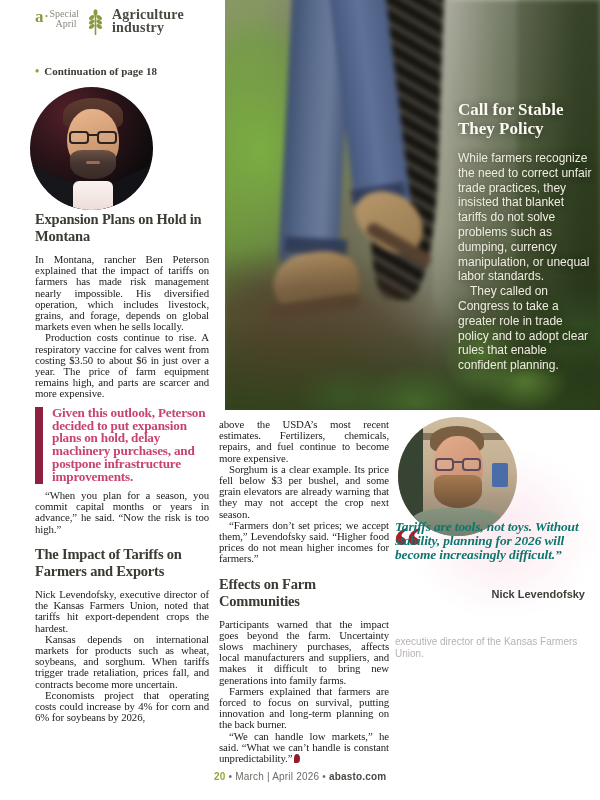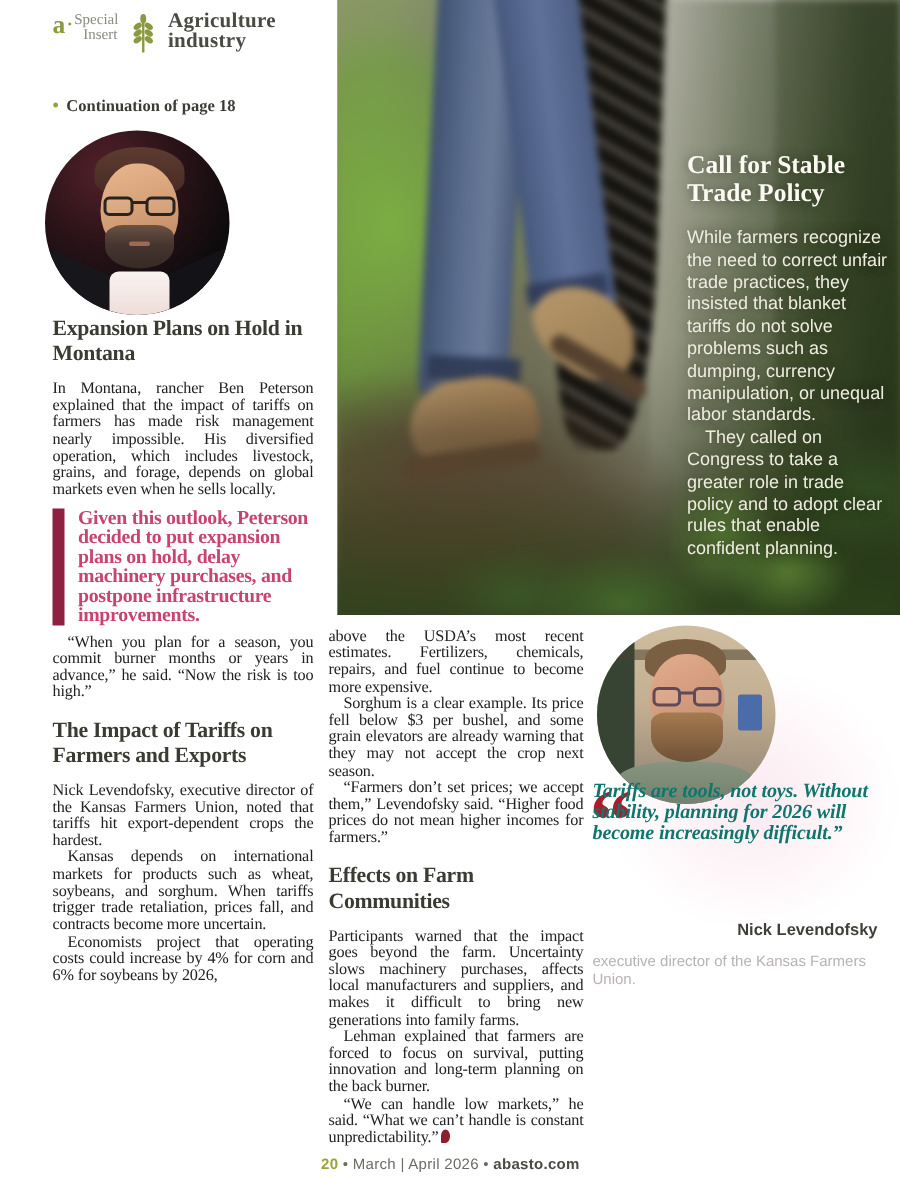--- a/index.html
+++ b/index.html
@@ -117,21 +117,21 @@
   .p2-glasses .lens.l { left:0; } .p2-glasses .lens.r { right:0; }
   .p2-glasses .bridge { position:absolute; left:18px; top:3px; width:10px; height:2px; background:#5f4a5a; }
   .p2-beard { position:absolute; left:36px; top:58px; width:48px; height:33px; border-radius:25% 25% 60% 60%;
               background:linear-gradient(#a57a50,#8a6644 50%,#6f5238); }
   .p2-shirt { position:absolute; left:13px; bottom:-4px; width:92px; height:32px; border-radius:40% 40% 0 0;
               background:linear-gradient(#87947f,#6f7d6b); }
   .qmarks { position:absolute; left:393px; top:524px; font:700 58px/46px "Liberation Serif", serif; color:#a81e2c;
             letter-spacing:-4px; }
   .sb-quote { position:absolute; left:395px; top:520px; width:196px;
               font:italic 600 13.4px/14.2px "Liberation Serif", serif; color:#0f766e; letter-spacing:-.1px; }
-  .sb-author { position:absolute; right:15px; top:614px; width:220px; text-align:right;
+  .sb-author { position:absolute; right:15px; top:588px; width:220px; text-align:right;
                font:700 11px/13px "Liberation Sans", sans-serif; color:#3f3f3a; }
   .sb-author-title { position:absolute; right:15px; top:636px; width:190px; 
                font:400 10px/12px "Liberation Sans", sans-serif; color:#b9b2b2; }
 
   
   .footer-strip { position:absolute; left:0; top:768px; width:600px; height:32px; background:#fff; z-index:5; }
   .footer { position:absolute; left:214px; top:3px; white-space:nowrap;
             font:400 10px/12px "Liberation Sans", sans-serif; color:#6b6b66; letter-spacing:.2px; }
   .footer .pg { color:#9aa43b; font-weight:700; }
   .footer .site { color:#4a4a45; font-weight:700; }
@@ -140,21 +140,21 @@
 <body>
 
 <div class="page">
 
   <div class="masthead">
     <div class="brand">
       <span class="brand-a">a</span>
       <span class="brand-dot">·</span>
       <span class="brand-lines">
         <span>Special</span>
-        <span class="ins">Insert</span>
+        <span class="ins">April</span>
       </span>
     </div>
     <span class="wheat">
       <svg width="17" height="27" viewBox="0 0 17 27">
         <path d="M8.5 4 V26" stroke="#8a9a3e" stroke-width="1.6" fill="none"></path>
         <ellipse cx="8.5" cy="3.5" rx="2" ry="3.2" fill="#8a9a3e"></ellipse>
         <ellipse cx="4.8" cy="8.5" rx="3.1" ry="1.9" fill="#8a9a3e" transform="rotate(-38 4.8 8.5)"></ellipse>
         <ellipse cx="12.2" cy="8.5" rx="3.1" ry="1.9" fill="#8a9a3e" transform="rotate(38 12.2 8.5)"></ellipse>
         <ellipse cx="4.8" cy="13" rx="3.1" ry="1.9" fill="#8a9a3e" transform="rotate(-38 4.8 13)"></ellipse>
         <ellipse cx="12.2" cy="13" rx="3.1" ry="1.9" fill="#8a9a3e" transform="rotate(38 12.2 13)"></ellipse>
@@ -187,21 +187,21 @@
       <div class="sc-sole2"></div>
       <div class="sc-boot1"></div>
       <div class="sc-sole1"></div>
       <div class="sc-soil"></div>
       <div class="sc-darkright"></div>
       <div class="sc-plants"></div>
     </div>
     <div class="hero-text">
       <div class="hero-title">
         <span>Call for Stable</span>
-        <span>Trade Policy</span>
+        <span>They Policy</span>
       </div>
       <div class="hero-body">
         <p>While farmers recognize the need to correct unfair trade practices, they insisted that blanket tariffs do not solve problems such as dumping, currency manipulation, or unequal labor standards.</p>
         <p>They called on Congress to take a greater role in trade policy and to adopt clear rules that enable confident planning.</p>
       </div>
     </div>
   </div>
 
   <div class="portrait1">
     <div class="p1-hair"></div>
@@ -214,38 +214,39 @@
         <span class="lens r"></span>
     </div>
     <div class="p1-suitL"></div>
     <div class="p1-suitR"></div>
     <div class="p1-shirt"></div>
   </div>
 
   <div class="leftcol">
     <h2 class="sec">Expansion Plans on Hold in Montana</h2>
     <p class="body">In Montana, rancher Ben Peterson explained that the impact of tariffs on farmers has made risk management nearly impossible. His diversified operation, which includes livestock, grains, and forage, depends on global markets even when he sells locally.</p>
+    <p class="body ind">Production costs continue to rise. A respiratory vaccine for calves went from costing $3.50 to about $6 in just over a year. The price of farm equipment remains high, and parts are scarcer and more expensive.</p>
     <div class="pullquote">
       <div class="pq-bar"></div>
       <div class="pq-text">Given this outlook, Peterson decided to put expansion plans on hold, delay machinery purchases, and postpone infrastructure improvements.</div>
     </div>
-    <p class="body ind">“When you plan for a season, you commit burner months or years in advance,” he said. “Now the risk is too high.”</p>
+    <p class="body ind">“When you plan for a season, you commit capital months or years in advance,” he said. “Now the risk is too high.”</p>
     <h2 class="sec later">The Impact of Tariffs on Farmers and Exports</h2>
     <p class="body">Nick Levendofsky, executive director of the Kansas Farmers Union, noted that tariffs hit export-dependent crops the hardest.</p>
     <p class="body ind">Kansas depends on international markets for products such as wheat, soybeans, and sorghum. When tariffs trigger trade retaliation, prices fall, and contracts become more uncertain.</p>
     <p class="body ind">Economists project that operating costs could increase by 4% for corn and 6% for soybeans by 2026,</p>
   </div>
 
   <div class="midcol">
     <p class="body">above the USDA’s most recent estimates. Fertilizers, chemicals, repairs, and fuel continue to become more expensive.</p>
     <p class="body ind">Sorghum is a clear example. Its price fell below $3 per bushel, and some grain elevators are already warning that they may not accept the crop next season.</p>
     <p class="body ind">“Farmers don’t set prices; we accept them,” Levendofsky said. “Higher food prices do not mean higher incomes for farmers.”</p>
     <h2 class="sec later">Effects on Farm Communities</h2>
     <p class="body">Participants warned that the impact goes beyond the farm. Uncertainty slows machinery purchases, affects local manufacturers and suppliers, and makes it difficult to bring new generations into family farms.</p>
-    <p class="body ind">Lehman explained that farmers are forced to focus on survival, putting innovation and long-term planning on the back burner.</p>
+    <p class="body ind">Farmers explained that farmers are forced to focus on survival, putting innovation and long-term planning on the back burner.</p>
     <p class="body ind"><span>“We can handle low markets,” he said. “What we can’t handle is constant unpredictability.”</span><span class="end-mark"></span></p>
   </div>
 
   <div class="quotewash"></div>
   <div class="portrait2">
     <div class="p2-strip"></div>
     <div class="p2-shelf"></div>
     <div class="p2-poster"></div>
     <div class="p2-hair"></div>
     <div class="p2-face"></div>

